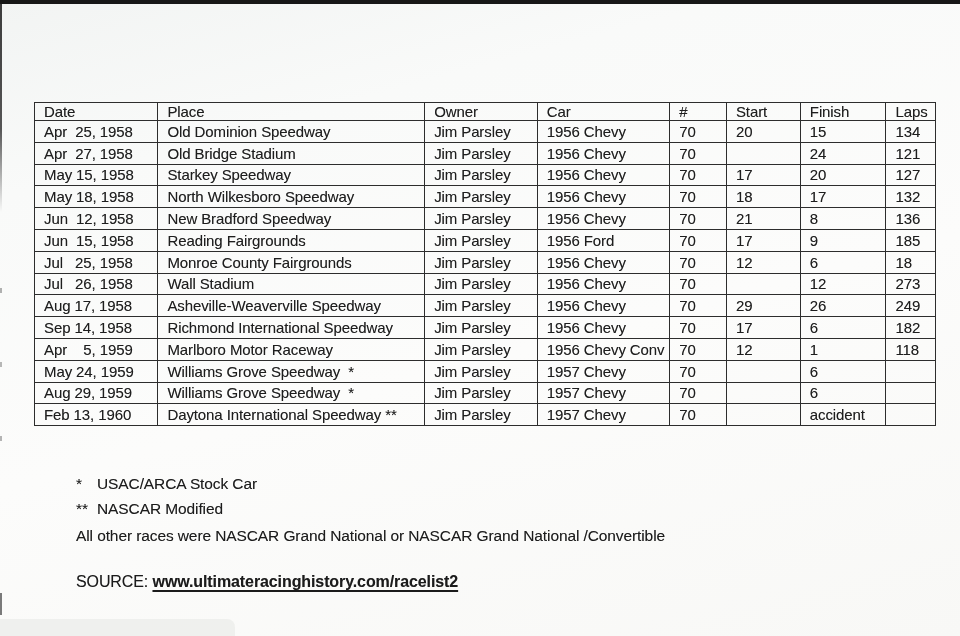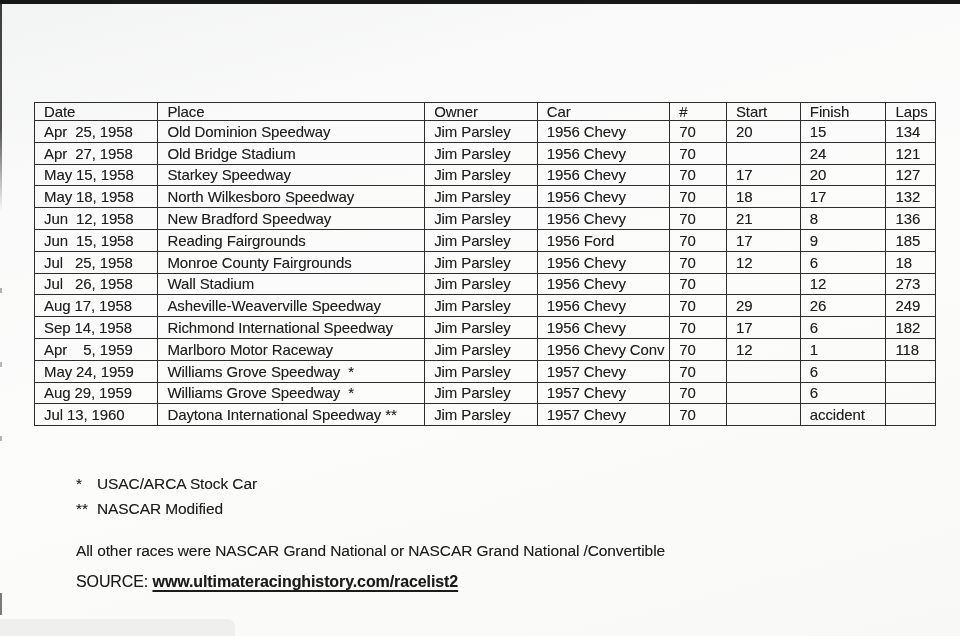--- a/index.html
+++ b/index.html
@@ -66,21 +66,21 @@
 
   
   .footnotes {
     position: absolute; left: 76px; top: 472px;
     font-size: 15.5px; letter-spacing: -0.1px;
     color: #1c1c1c;
     text-shadow: 0 0 0.6px rgba(45,45,45,0.4);
   }
   .fn-line { display: flex; height: 24.8px; align-items: center; }
   .fn-marker { width: 21px; flex: 0 0 21px; }
-  .fn-note { margin-top: 17px; height: 24.8px; display: flex; align-items: center; }
+  .fn-note { margin-top: 2px; height: 24.8px; display: flex; align-items: center; }
 
   
   .source-line {
     position: absolute; left: 76px; top: 573px;
     font-size: 16px; letter-spacing: -0.1px;
     color: #1b1b1b;
     text-shadow: 0 0 0.6px rgba(45,45,45,0.4);
   }
   .source-url {
     text-decoration: underline;
@@ -247,21 +247,21 @@
         <td class="col-date">Aug 29, 1959</td>
         <td class="col-place">Williams Grove Speedway  *</td>
         <td class="col-owner">Jim Parsley</td>
         <td class="col-car">1957 Chevy</td>
         <td class="col-number">70</td>
         <td class="col-start"></td>
         <td class="col-finish">6</td>
         <td class="col-laps"></td>
       </tr>
       <tr>
-        <td class="col-date">Jul 13, 1960</td>
+        <td class="col-date">Feb 13, 1960</td>
         <td class="col-place">Daytona International Speedway **</td>
         <td class="col-owner">Jim Parsley</td>
         <td class="col-car">1957 Chevy</td>
         <td class="col-number">70</td>
         <td class="col-start"></td>
         <td class="col-finish">accident</td>
         <td class="col-laps"></td>
       </tr>
     </tbody>
 </table>

